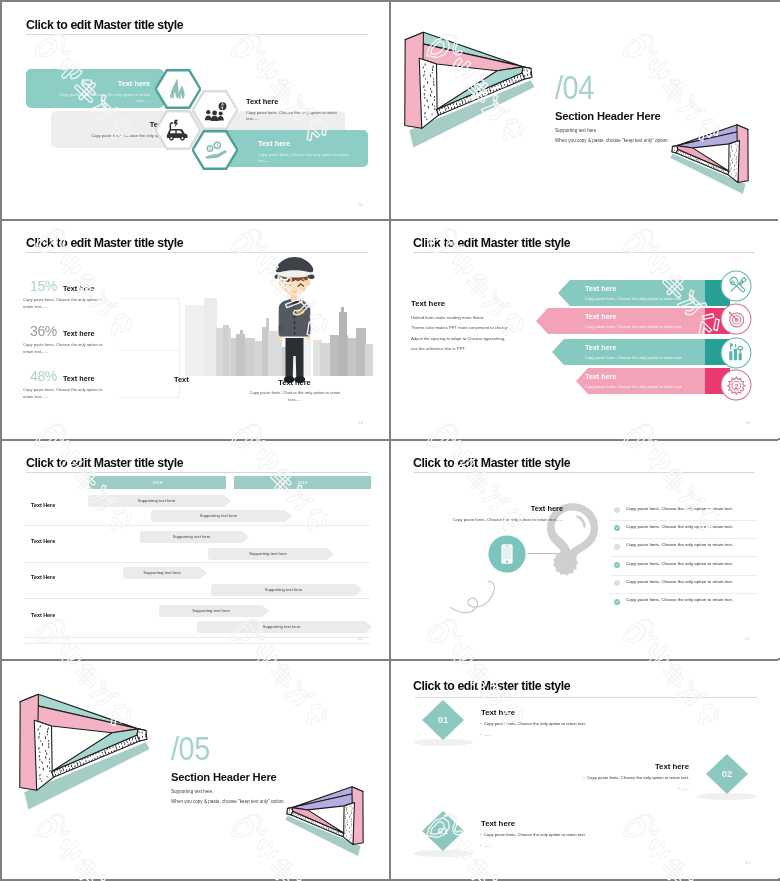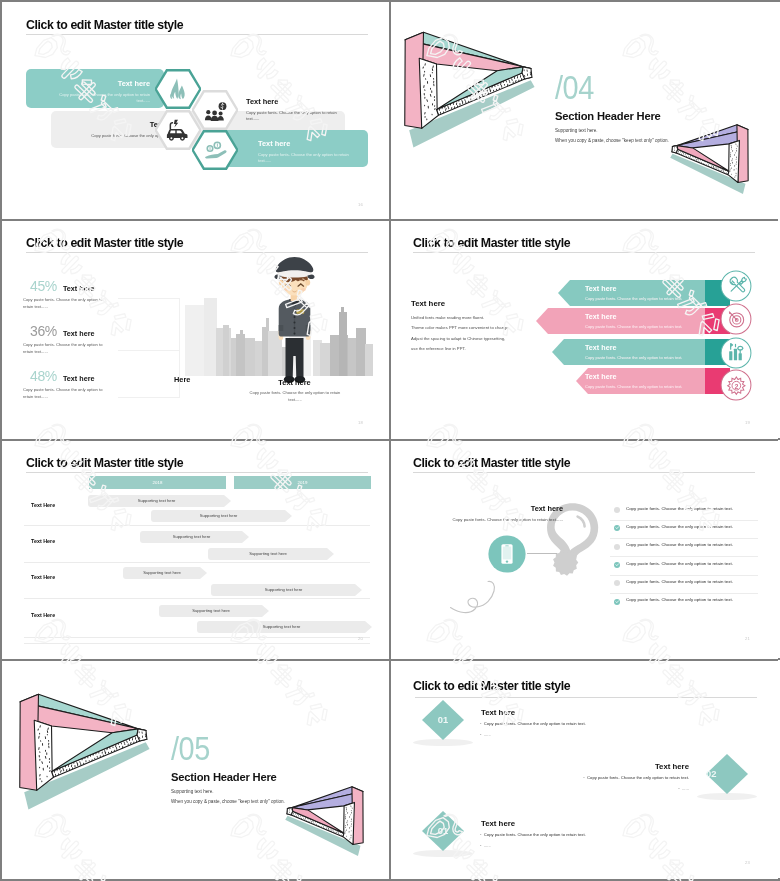--- a/index.html
+++ b/index.html
@@ -250,21 +250,21 @@
           </svg>
   </div>
   <div style="position:absolute;left:166px;top:68px;font-size:34px;line-height:34px;color:#a6d3cc;font-weight:300;letter-spacing:-0.5px;transform:scaleX(0.85);transform-origin:left top">/04</div>
   <div style="position:absolute;left:166px;top:108px;font-size:11.2px;font-weight:bold;color:#121212;letter-spacing:-0.2px">Section Header Here</div>
   <div style="position:absolute;left:166px;top:126px;font-size:4.6px;color:#3d3d3d">Supporting text here.</div>
   <div style="position:absolute;left:166px;top:136px;font-size:4.6px;color:#3d3d3d">When you copy &amp; paste, choose "keep text only" option.</div>
 </div>
     <div class="slide" style="left:0;top:218px">
   <div class="stitle" style="left:24px;top:16px">Click to edit Master title style</div>
   <div class="sunder" style="left:24px;top:32px;width:342px"></div>
-  <div style="position:absolute;left:28px;top:58px;font-size:14px;color:#a9d4cd;font-weight:300;letter-spacing:-0.4px">45%</div>
+  <div style="position:absolute;left:28px;top:58px;font-size:14px;color:#a9d4cd;font-weight:300;letter-spacing:-0.4px">15%</div>
   <div style="position:absolute;left:61px;top:64px;font-size:7.2px;font-weight:bold;color:#111">Text here</div>
   <div style="position:absolute;left:21px;top:77px;width:83px;font-size:4.1px;line-height:1.6;color:#5a5a5a">Copy paste fonts. Choose the only option to retain text......</div>
   <div style="position:absolute;left:28px;top:103px;font-size:14px;color:#9b9b9b;font-weight:300;letter-spacing:-0.4px">36%</div>
   <div style="position:absolute;left:61px;top:109px;font-size:7.2px;font-weight:bold;color:#111">Text here</div>
   <div style="position:absolute;left:21px;top:122px;width:83px;font-size:4.1px;line-height:1.6;color:#5a5a5a">Copy paste fonts. Choose the only option to retain text......</div>
   <div style="position:absolute;left:28px;top:148px;font-size:14px;color:#a9d4cd;font-weight:300;letter-spacing:-0.4px">48%</div>
   <div style="position:absolute;left:61px;top:154px;font-size:7.2px;font-weight:bold;color:#111">Text here</div>
   <div style="position:absolute;left:21px;top:167px;width:83px;font-size:4.1px;line-height:1.6;color:#5a5a5a">Copy paste fonts. Choose the only option to retain text......</div>
   <div style="position:absolute;left:177px;top:78px;width:1px;height:100px;background:#f0f0f0"></div>
   <div style="position:absolute;left:116px;top:78px;width:62px;height:1px;background:#f0f0f0"></div>
@@ -325,21 +325,21 @@
             <path d="M30.8 25.6 c1.8 -1.2 4.3 -1.2 6.1 0" stroke="#7a4a2b" stroke-width="1.3" fill="none" stroke-linecap="round"></path>
             <path d="M17.9 31.2 l2.8 -2.3 l2.8 2.3" stroke="#6b4a2e" stroke-width="1.25" fill="none" stroke-linecap="round"></path>
             <path d="M31.0 31.2 l2.8 -2.3 l2.8 2.3" stroke="#6b4a2e" stroke-width="1.25" fill="none" stroke-linecap="round"></path>
             <ellipse cx="18.6" cy="34.4" rx="2.4" ry="1.5" fill="#f8cdb0" opacity="0.8"></ellipse>
             <ellipse cx="36.4" cy="34.4" rx="2.4" ry="1.5" fill="#f8cdb0" opacity="0.8"></ellipse>
             <path d="M25.7 36.2 c0.9 1.0 2.7 1.0 3.6 0" stroke="#dba878" stroke-width="0.9" fill="none" stroke-linecap="round"></path>
           </svg>
   </div>
   <div style="position:absolute;left:255px;top:158px;width:75px;text-align:center;font-size:7.4px;font-weight:bold;color:#111">Text here</div>
   <div style="position:absolute;left:245px;top:170px;width:96px;text-align:center;font-size:4.1px;line-height:1.6;color:#5a5a5a">Copy paste fonts. Choose the only option to retain text......</div>
-  <div style="position:absolute;left:172px;top:155px;font-size:7.4px;font-weight:bold;color:#111">Here</div>
+  <div style="position:absolute;left:172px;top:155px;font-size:7.4px;font-weight:bold;color:#111">Text</div>
   <div class="pnum" style="left:356px;top:200px">18</div>
 </div>
     <div class="slide" style="left:387px;top:218px">
   <div class="stitle" style="left:24px;top:16px">Click to edit Master title style</div>
   <div class="sunder" style="left:24px;top:32px;width:342px"></div>
   <div style="position:absolute;left:22px;top:79px;font-size:7.8px;font-weight:bold;color:#111">Text here</div>
   <div style="position:absolute;left:22px;top:93px;font-size:4.2px;line-height:2.45;color:#4d4d4d">
     <div>Unified fonts make reading more fluent.</div>
     <div>Theme color makes PPT more convenient to change.</div>
     <div>Adjust the spacing to adapt to Chinese typesetting,</div>
@@ -604,21 +604,21 @@
     <div style="position:absolute;left:0;top:13.5px;width:42px;text-align:center;font-size:9.4px;font-weight:bold;color:#eef7f6">01</div>
   </div>
   <div style="position:absolute;left:92px;top:48px;font-size:7.8px;font-weight:bold;color:#111">Text here</div>
   <div style="position:absolute;left:91px;top:61px;font-size:4.2px;color:#333"><span style="color:#999">•</span>&nbsp;&nbsp;<span>Copy paste fonts. Choose the only option to retain text.</span></div>
   <div style="position:absolute;left:91px;top:72px;font-size:4.2px;color:#888"><span style="color:#999">•</span>&nbsp;&nbsp;<span>......</span></div>
   <div style="position:absolute;left:308px;top:133px;width:60px;height:7px;border-radius:50%;background:#f0f0f0"></div>
   <div style="position:absolute;left:317px;top:94px;width:42px;height:40px">
     <svg width="42" height="40" viewBox="0 0 42 40">
             <polygon points="21,0 42,20 21,40 0,20" fill="#8dc8c0"></polygon>
           </svg>
-    <div style="position:absolute;left:0;top:13.5px;width:42px;font-size:9.4px;font-weight:bold;color:#eef7f6">02</div>
+    <div style="position:absolute;left:0;top:13.5px;width:42px;text-align:center;font-size:9.4px;font-weight:bold;color:#eef7f6">02</div>
   </div>
   <div style="position:absolute;left:180px;top:102px;width:120px;text-align:right;font-size:7.8px;font-weight:bold;color:#111">Text here</div>
   <div style="position:absolute;left:120px;top:115px;width:180px;text-align:right;font-size:4.2px;color:#333"><span style="color:#999">•</span>&nbsp;&nbsp;<span>Copy paste fonts. Choose the only option to retain text.</span></div>
   <div style="position:absolute;left:120px;top:126px;width:180px;text-align:right;font-size:4.2px;color:#888"><span style="color:#999">•</span>&nbsp;&nbsp;<span>......</span></div>
   <div style="position:absolute;left:24px;top:190px;width:60px;height:7px;border-radius:50%;background:#f0f0f0"></div>
   <div style="position:absolute;left:33px;top:151px;width:42px;height:40px">
     <svg width="42" height="40" viewBox="0 0 42 40">
             <polygon points="21,0 42,20 21,40 0,20" fill="#8dc8c0"></polygon>
           </svg>
     <div style="position:absolute;left:0;top:13.5px;width:42px;text-align:center;font-size:9.4px;font-weight:bold;color:#eef7f6">01</div>

